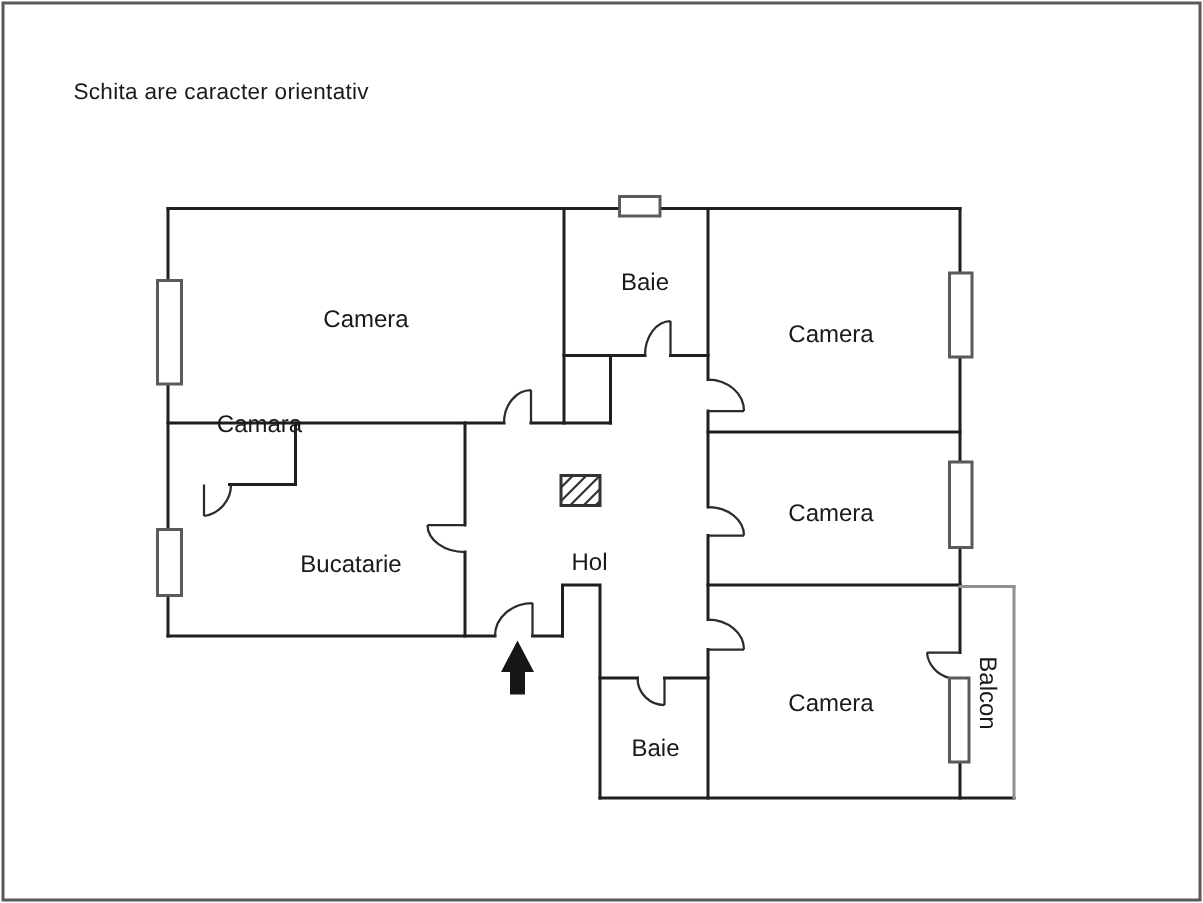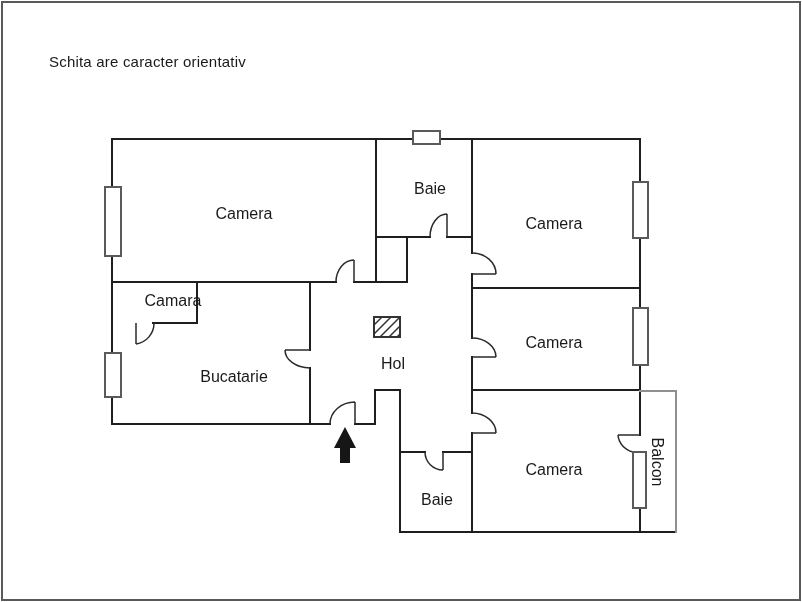--- a/index.html
+++ b/index.html
@@ -107,23 +107,23 @@
 
     <g>
       <rect x="374" y="317" width="26" height="20" fill="#ffffff" stroke="#333333" stroke-width="2"></rect>
       <path d="M374,325 L382,317 M374,334 L391,317 M380,337 L400,317 M389,337 L400,326 M397,337 L400,334" fill="none" stroke="#333333" stroke-width="1.5"></path>
     </g>
 
     <polygon points="345,427 356,448 350,448 350,463 340,463 340,448 334,448" fill="#161616"></polygon>
   </svg>
 
   <div class="lbl" style="left:244px; top:214px">Camera</div>
-  <div class="lbl" style="left:173px; top:301px">Camara</div>
+  <div class="lbl" style="left:173px; top:284px">Camara</div>
   <div class="lbl" style="left:234px; top:377px">Bucatarie</div>
   <div class="lbl" style="left:430px; top:189px">Baie</div>
-  <div class="lbl" style="left:393px; top:364px">Hol</div>
+  <div class="lbl" style="left:393px; top:376px">Hol</div>
   <div class="lbl" style="left:554px; top:224px">Camera</div>
   <div class="lbl" style="left:554px; top:343px">Camera</div>
   <div class="lbl" style="left:554px; top:470px">Camera</div>
   <div class="lbl" style="left:437px; top:500px">Baie</div>
   <div class="lbl rot" style="left:657px; top:462px">Balcon</div>
 
 </div>
 
 </body></html>

